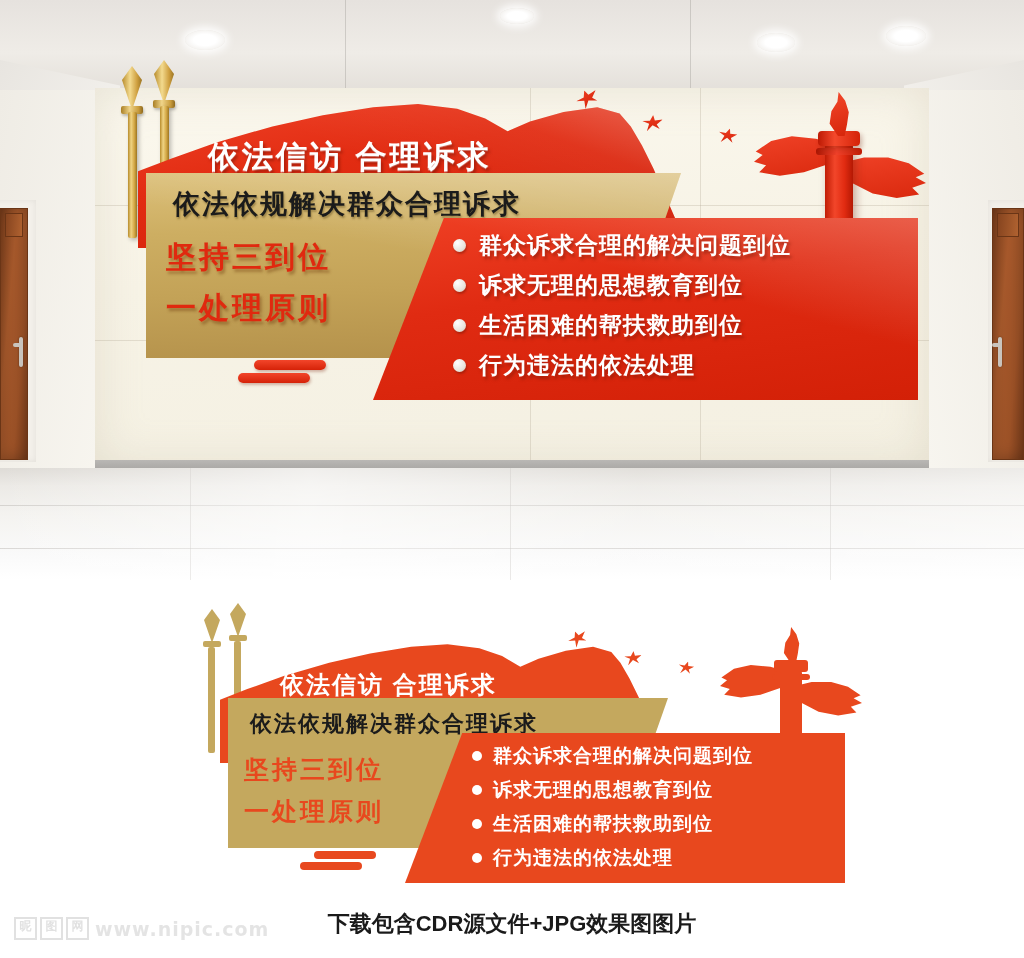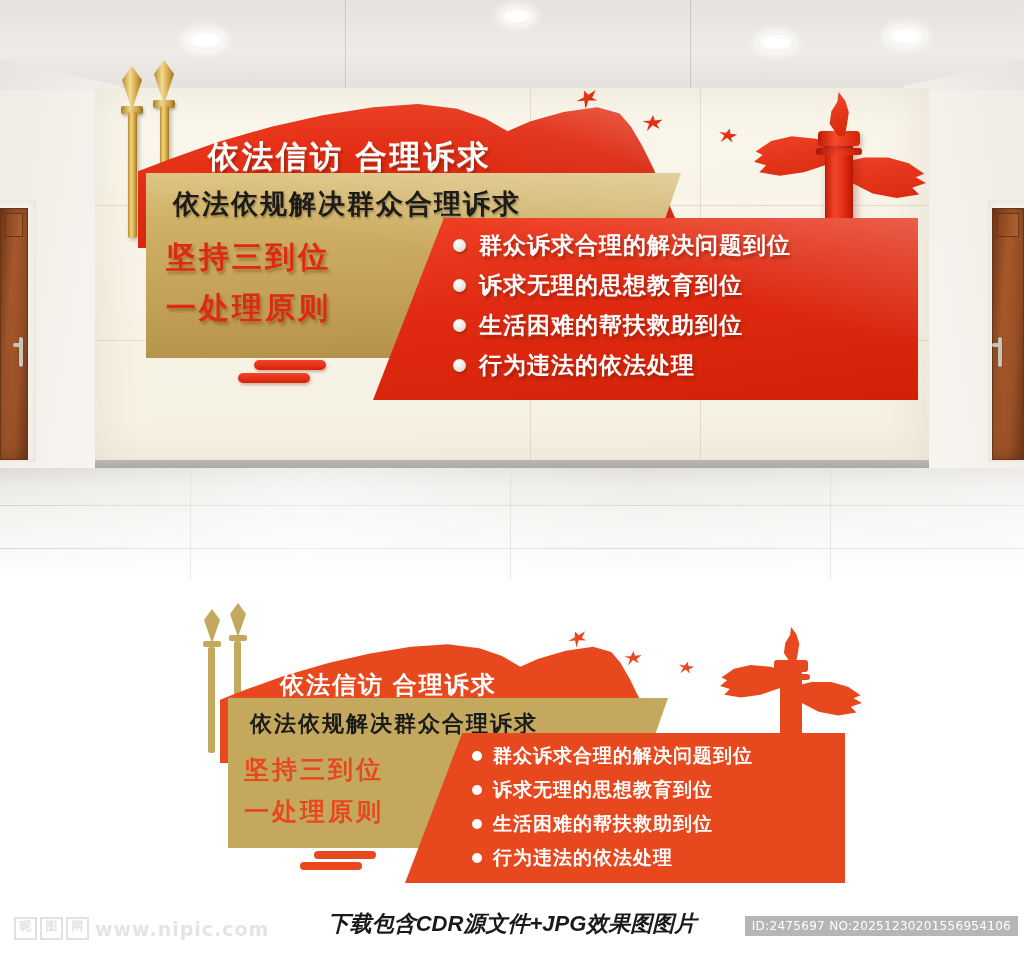--- a/index.html
+++ b/index.html
@@ -164,21 +164,21 @@
   .f-wing.right{left:52px;top:56px;
     clip-path:polygon(0% 16%,28% 6%,56% 6%,80% 16%,98% 34%,88% 40%,100% 50%,84% 58%,92% 70%,66% 76%,38% 68%,14% 50%,0% 34%);}
   .f-bird{position:absolute;background:#e8481e;
     clip-path:polygon(50% 0%, 62% 30%, 100% 18%, 74% 52%, 92% 76%, 54% 60%, 30% 100%, 36% 54%, 0% 44%, 38% 36%);}
   .f-ribbon{position:absolute;left:100px;top:248px;width:84px;height:24px;}
   .f-rb{position:absolute;height:8px;border-radius:4px;background:#e8481e;}
 
   
   .footer{position:absolute;left:0;top:905px;width:1024px;height:53px;background:#fff;}
   .caption{position:absolute;left:0;top:4px;width:1024px;text-align:center;font-size:22px;font-weight:bold;color:#1a1a1a;
-    letter-spacing:0px;font-style:italic;}
+    letter-spacing:0px;}
   .watermark{position:absolute;left:14px;top:12px;display:flex;align-items:center;gap:6px;opacity:.55;}
   .wm-boxes{display:flex;gap:3px;}
   .wm-box{width:19px;height:19px;border:2px solid #c9c9c9;color:#c9c9c9;font-size:12px;line-height:15px;text-align:center;font-weight:bold;}
   .wm-url{color:#cfcfcf;font-size:19px;font-weight:bold;letter-spacing:1px;font-family:"DejaVu Sans",sans-serif;}
   .idbadge{position:absolute;right:6px;top:11px;background:#b6b6b6;color:#ffffff;font-size:12px;
     padding:3px 7px;letter-spacing:.3px;font-family:"DejaVu Sans",sans-serif;}
 </style>
 </head>
 <body>
 
@@ -352,16 +352,15 @@
   <div class="footer">
     <div class="caption">下载包含CDR源文件+JPG效果图图片</div>
     <div class="watermark">
       <div class="wm-boxes">
         <div class="wm-box">昵</div>
         <div class="wm-box">图</div>
         <div class="wm-box">网</div>
       </div>
       <div class="wm-url">www.nipic.com</div>
     </div>
-    <div class="idbadge">ID:2475697 NO:20251230201556954106</div>
   </div>
 
 </div>
 
 </body></html>

